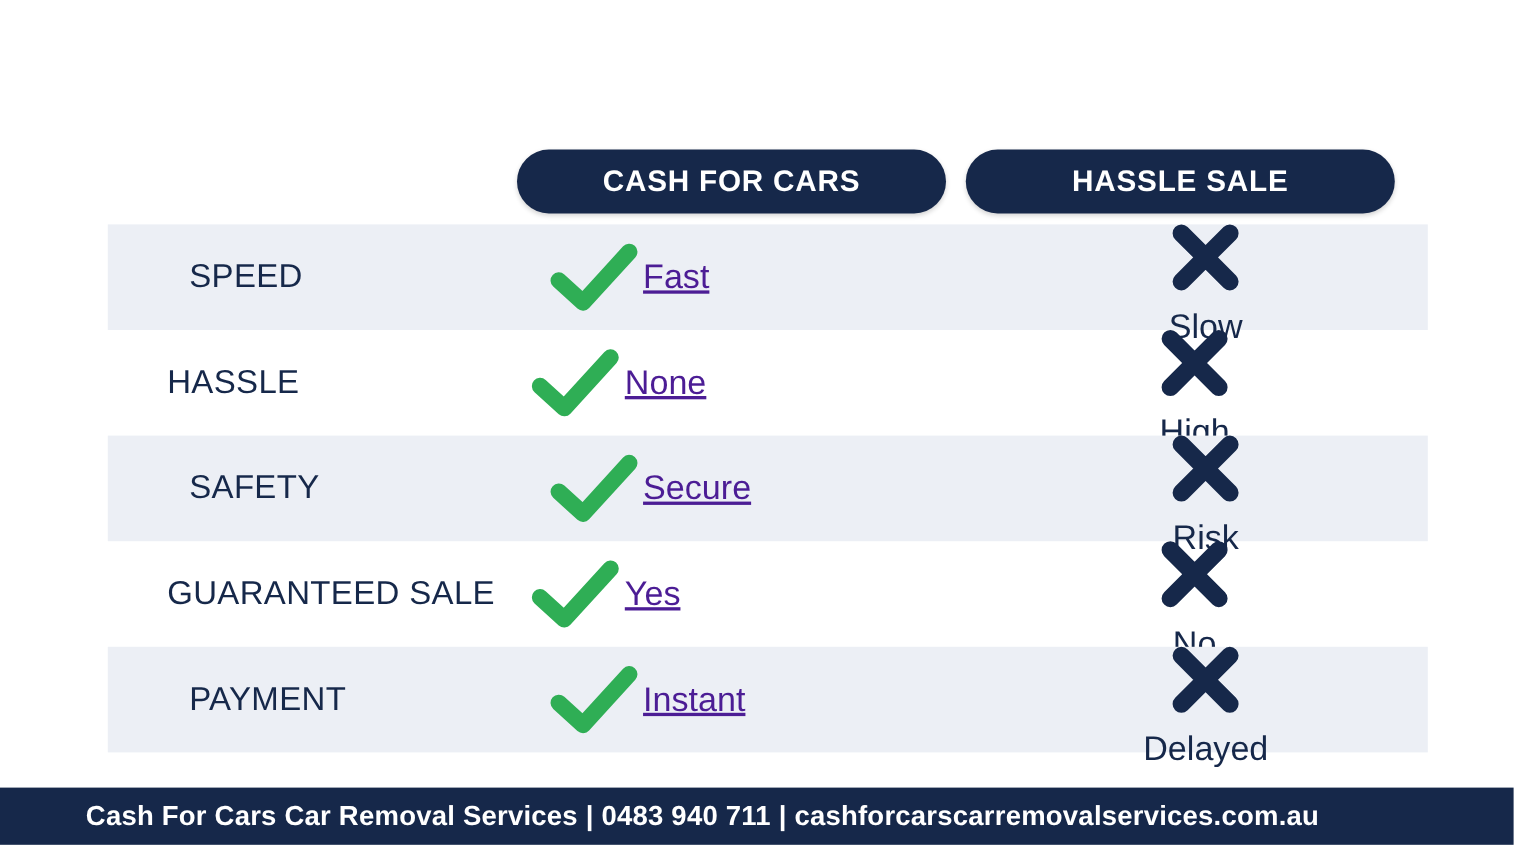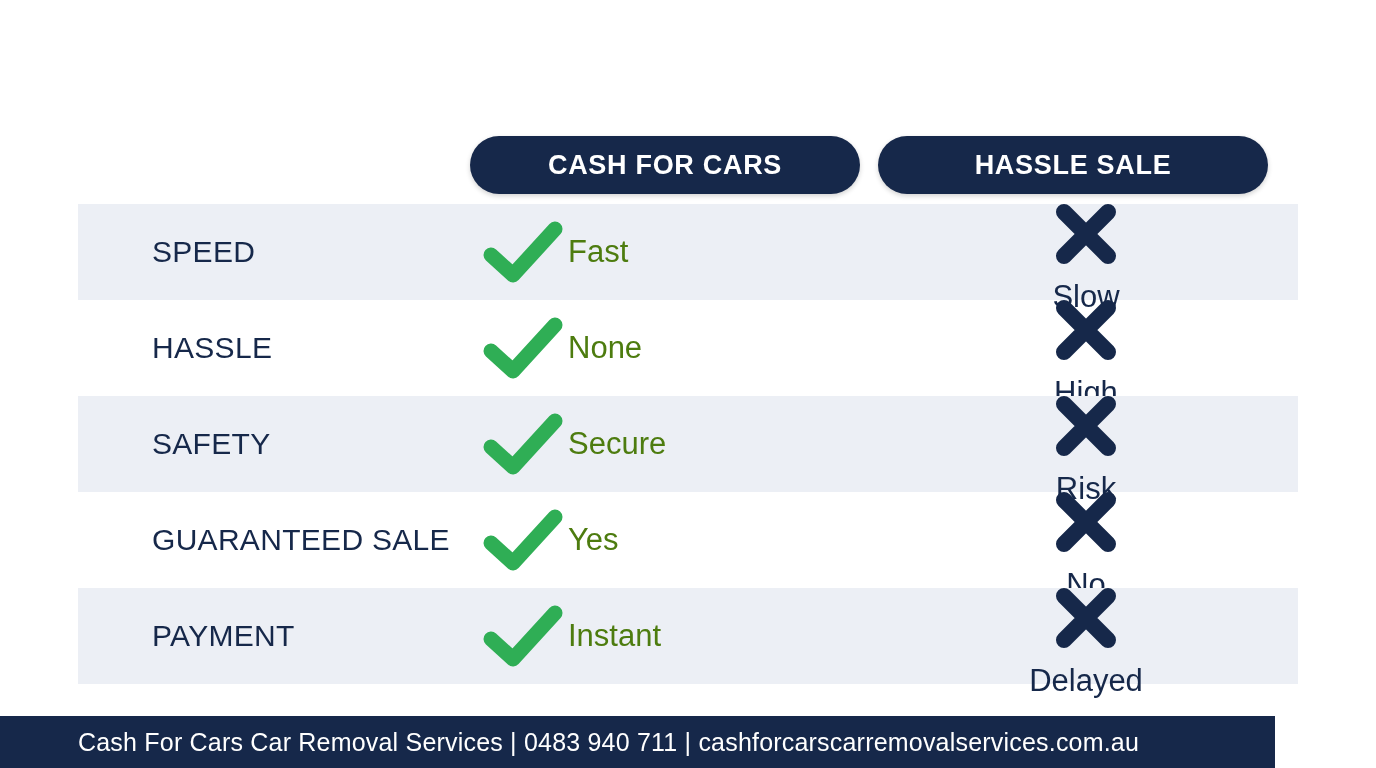--- a/index.html
+++ b/index.html
@@ -65,20 +65,21 @@
   }
   .row {
     position: relative;
     height: 96px;
     display: flex;
     align-items: center;
     background: transparent;
   }
   .row.striped {
     background: #eceff5;
+    margin-left: 20px;
   }
 
   .cell-label {
     width: 396px;
     padding-left: 74px;
     box-sizing: border-box;
     font-size: 30px;
     color: #16284a;
     letter-spacing: 0.3px;
     white-space: nowrap;
@@ -98,33 +99,34 @@
     flex: 0 0 90px;
     display: flex;
     align-items: center;
     justify-content: center;
   }
 
   .val-text {
     font-size: 31px;
     white-space: nowrap;
   }
-  .val-text.pos { color: #4d7c0f; }
+  .val-text.pos { color: #4c1d95; text-decoration: underline; }
   .val-text.neg { color: #16284a; }
 
   
   .footer {
     position: absolute;
     left: 0;
     top: 716px;
-    width: 1275px;
+    width: 1376px;
     height: 52px;
     background: #16284a;
     display: flex;
     align-items: center;
+    font-weight: bold;
   }
   .footer-text {
     padding-left: 78px;
     color: #ffffff;
     font-size: 25px;
     letter-spacing: 0.2px;
     white-space: nowrap;
   }
 </style>
 </head>

